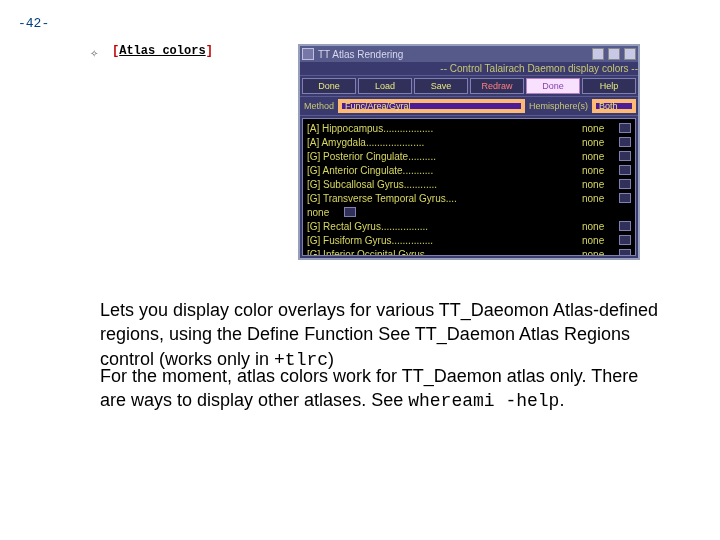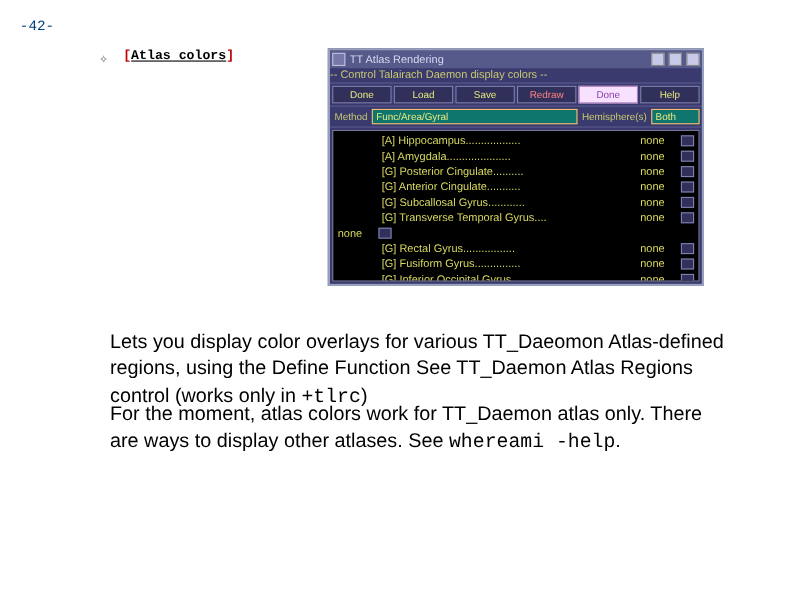--- a/index.html
+++ b/index.html
@@ -73,21 +73,21 @@
     background: #7878a8;
     border: 1px solid #bfbfe0;
   }
   .titlebar .t { flex: 1; white-space: nowrap; overflow: hidden; }
   .titlebar .wbtn {
     width: 12px; height: 12px;
     background: #c8c8e8;
     border: 1px solid #888;
   }
   .banner {
-    text-align: left;
+    text-align: right;
     padding: 1px 0;
     color: #c8c870;
     font-size: 10px;
     border-bottom: 1px solid #5a5a90;
   }
   .btnrow {
     display: flex;
     gap: 2px;
     padding: 2px;
     border-bottom: 1px solid #5a5a90;
@@ -110,43 +110,43 @@
     gap: 2px;
     padding: 2px;
     border-bottom: 1px solid #5a5a90;
     align-items: center;
     font-size: 9px;
   }
   .mlab { color: #c8c870; padding: 0 2px; }
   .mval {
     flex: 1;
     height: 14px;
-    background: #0f766e;
-    border: 1px solid #fdba74;
+    background: #4c1d95;
+    border: 4px solid #fdba74;
     color: #e8e880;
     display: flex; align-items: center; padding: 0 3px;
     font-size: 9px;
   }
   .listwrap {
     flex: 1;
     margin: 2px;
     background: #000;
     border: 1px solid #8080b0;
     overflow: hidden;
     padding: 2px 4px;
   }
   .lrow {
     display: flex;
     height: 14px;
     align-items: center;
     color: #d8d860;
     font-size: 10px;
     white-space: nowrap;
   }
-  .lrow .rl { flex: 1; overflow: hidden; margin-left: 40px; }
+  .lrow .rl { flex: 1; overflow: hidden; }
   .lrow .rv { width: 34px; text-align: left; }
   .lrow .rc {
     width: 12px; height: 10px;
     border: 1px solid #8080b0;
     background: #30305a;
     margin-left: 3px;
   }
   
   .para {
     position: absolute;

